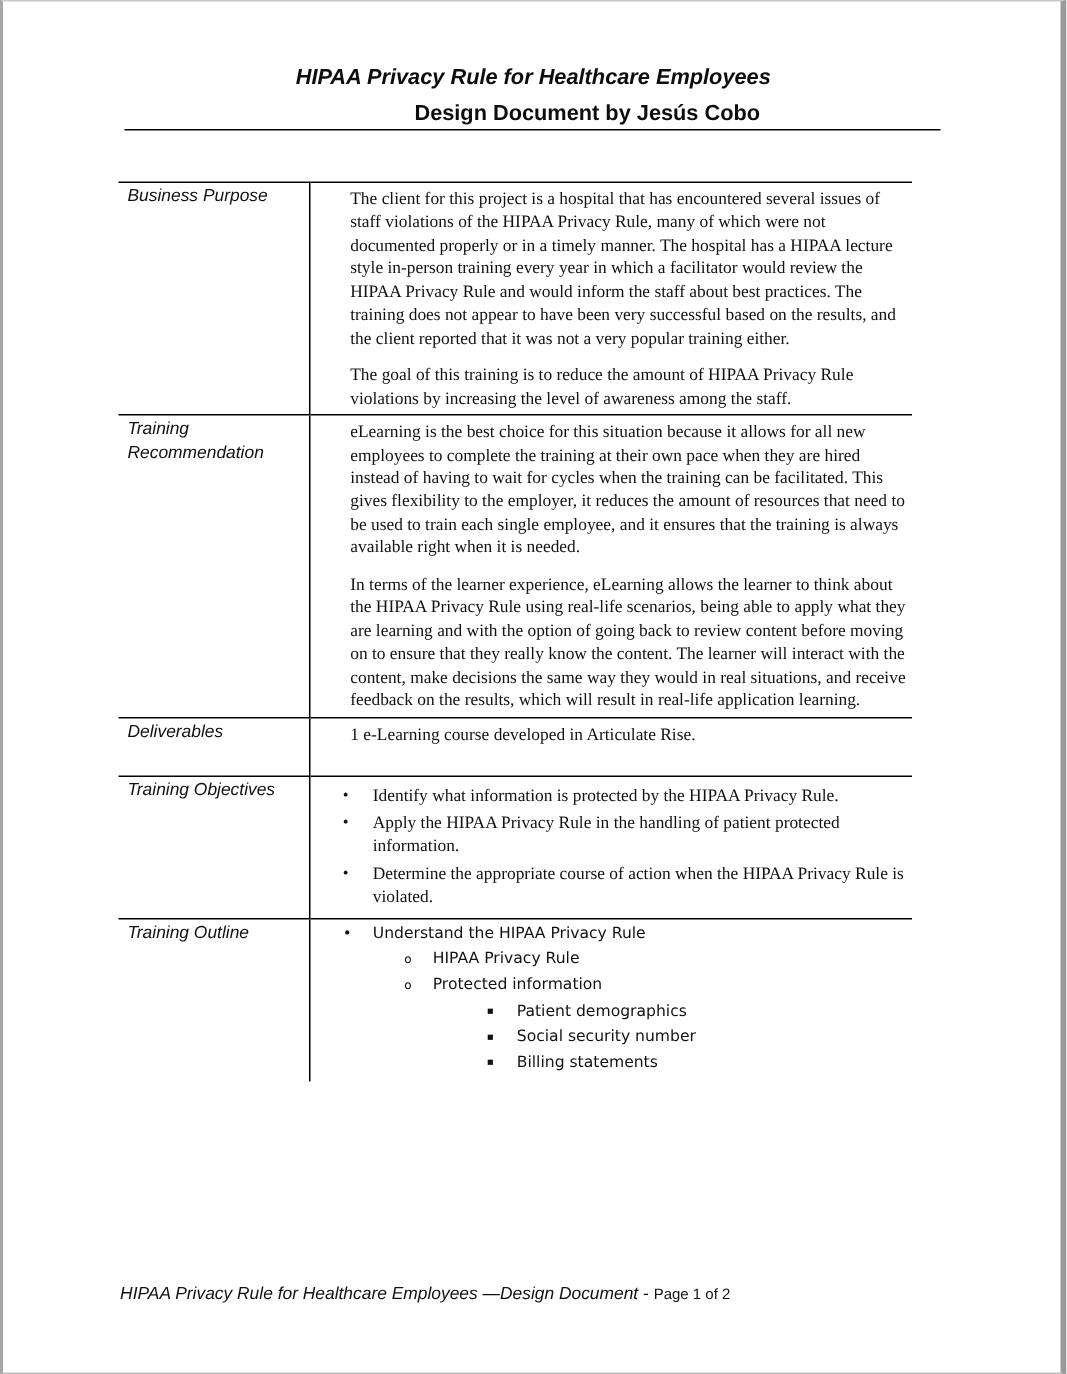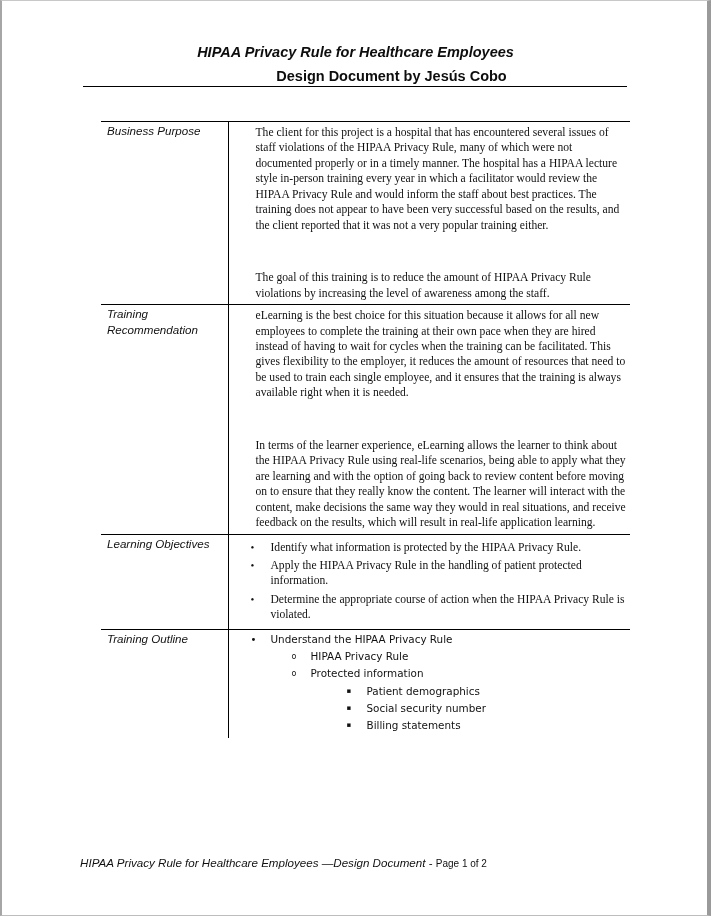--- a/index.html
+++ b/index.html
@@ -20,34 +20,34 @@
       font-weight: bold; font-size: 14.5px; color: #0d0d0d;
     }
     .title-1 { top: 44px; font-style: italic; }
     .title-2 { top: 68px; margin-left: 36px; }
     .title-rule {
       position: absolute; left: 83px; top: 86px; width: 544px; height: 0;
       border-top: 1.5px solid #000;
     }
 
     .doc-table {
-      position: absolute; left: 101px; top: 121px; width: 529px;
+      position: absolute; left: 79px; top: 121px; width: 529px;
       border-collapse: collapse; table-layout: fixed;
       font-size: 11.6px; line-height: 15.45px; color: #111;
     }
     .doc-table td { vertical-align: top; }
     .doc-table tr { border-top: 1.2px solid #000; }
     .doc-table tr.last { border-bottom: none; }
     .label-cell {
       width: 127px; font-style: italic; padding: 1px 0 0 6px;
       border-right: 1.2px solid #000;
     }
     .content-cell { padding: 3px 0 3px 27px; font-family: Liberation Serif, serif; }
     .para { margin: 0; }
-    .para + .para { margin-top: 37px; }
+    .para + .para { margin-top: 9px; }
 
     .obj-list { list-style: none; padding: 0; margin: 0; }
     .obj-item { position: relative; padding-left: 42px; margin-bottom: 3px; }
     .obj-item .bullet {
       position: absolute; left: 22px; top: 0; font-size: 11px;
     }
 
     .outline { font-family: "DejaVu Sans", sans-serif; font-size: 10.4px; line-height: 17.3px; }
     .outline-item { position: relative; }
     .lvl1 { padding-left: 42px; }
@@ -83,22 +83,26 @@
       <p class="para">The goal of this training is to reduce the amount of HIPAA Privacy Rule violations by increasing the level of awareness among the staff.</p>
     </td>
   </tr>
   <tr>
     <td class="label-cell" style="width:127px;padding-right:30px;">Training Recommendation</td>
     <td class="content-cell">
       <p class="para">eLearning is the best choice for this situation because it allows for all new employees to complete the training at their own pace when they are hired instead of having to wait for cycles when the training can be facilitated. This gives flexibility to the employer, it reduces the amount of resources that need to be used to train each single employee, and it ensures that the training is always available right when it is needed.</p>
       <p class="para">In terms of the learner experience, eLearning allows the learner to think about the HIPAA Privacy Rule using real-life scenarios, being able to apply what they are learning and with the option of going back to review content before moving on to ensure that they really know the content. The learner will interact with the content, make decisions the same way they would in real situations, and receive feedback on the results, which will result in real-life application learning.</p>
     </td>
   </tr>
+  <tr style="height:39px;">
+    <td class="label-cell">Deliverables</td>
+    <td class="content-cell">1 e-Learning course developed in Articulate Rise.</td>
+  </tr>
   <tr>
-    <td class="label-cell">Learning Objectives</td>
+    <td class="label-cell">Training Objectives</td>
     <td class="content-cell" style="padding-left:0;padding-top:5px;">
       <ul class="obj-list">
         <li class="obj-item">
           <span class="bullet">•</span>
           <span>Identify what information is protected by the HIPAA Privacy Rule.</span>
         </li>
         <li class="obj-item">
           <span class="bullet">•</span>
           <span>Apply the HIPAA Privacy Rule in the handling of patient protected information.</span>
         </li>

